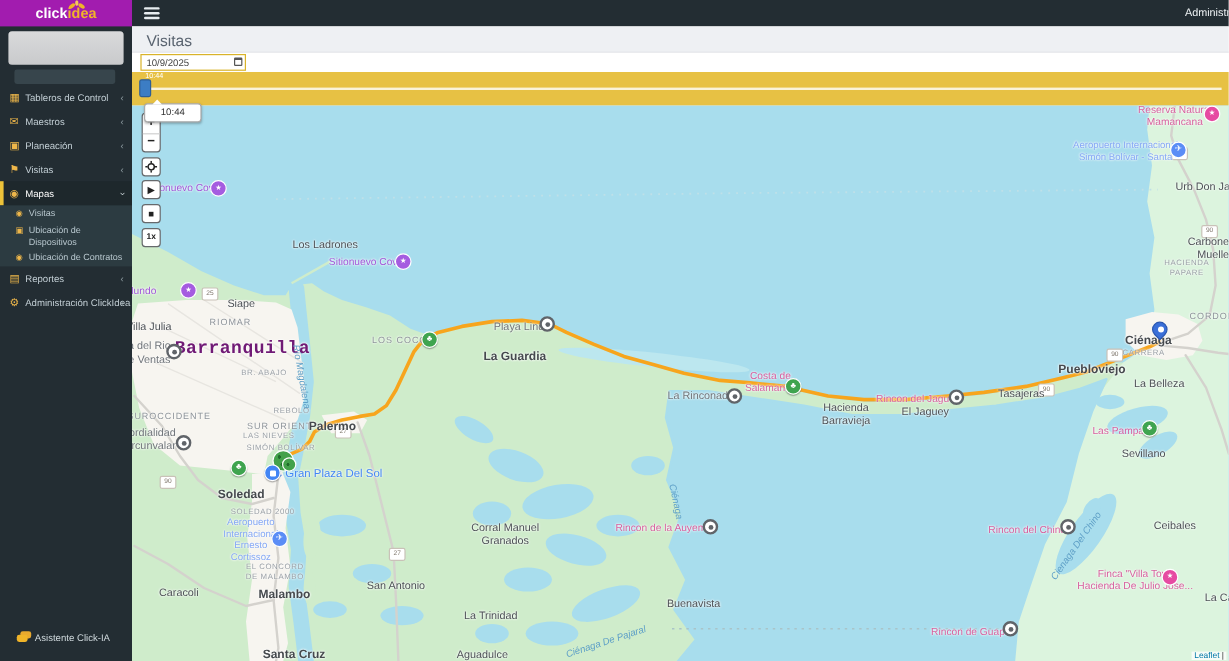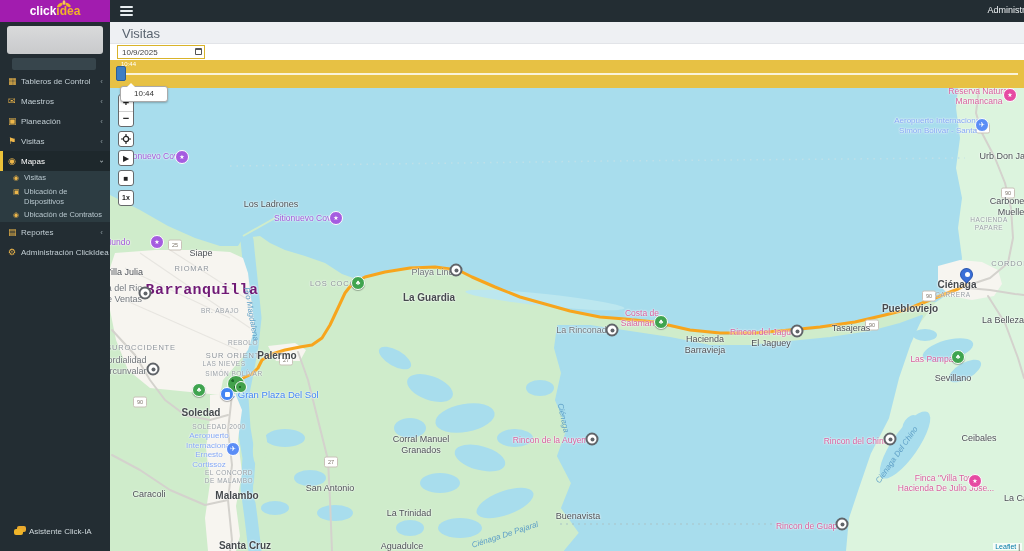--- a/index.html
+++ b/index.html
@@ -279,21 +279,21 @@
 Salamanca</div>
       <div class="mlbl town-sm" style="left: 595px; top: 257px;">Hacienda
 Barravieja</div>
       <div class="mlbl poi-pink" style="left: 655px; top: 244px;">Rincon del Jaguey</div>
       <div class="mlbl town-sm" style="left: 661px; top: 255px;">El Jaguey</div>
       <div class="mlbl town-sm" style="left: 741px; top: 240px;">Tasajeras</div>
       <div class="mlbl town" style="left: 800px; top: 221px;">Puebloviejo</div>
       <div class="mlbl town" style="left: 847px; top: 197px;">Ciénaga</div>
       <div class="mlbl caps-xs" style="left: 843px; top: 207px;">CARRERA</div>
       <div class="mlbl caps" style="left: 903px; top: 175px;">CORDOBA</div>
-      <div class="mlbl town-sm" style="left: 893px; top: 232px; text-align: right;">La Belleza</div>
+      <div class="mlbl town-sm" style="left: 856px; top: 232px; text-align: right;">La Belleza</div>
       <div class="mlbl town-sm" style="left: 843px; top: 290px;">Sevillano</div>
       <div class="mlbl poi-pink" style="left: 824px; top: 271px;">Las Pampas</div>
       <div class="mlbl town-sm" style="left: 897px; top: 68px;">Urb Don Jaca</div>
       <div class="mlbl town-sm" style="left: 901px; top: 119px;">Carbonera
 Muelle</div>
       <div class="mlbl caps-xs" style="left: 879px; top: 136px;">HACIENDA
 PAPARE</div>
       <div class="mlbl poi-pink" style="left: 869px; top: 8px;">Reserva Natural
 Mamancana</div>
       <div class="mlbl poi-blue" style="left: 828px; top: 38px;">Aeropuerto Internacional
@@ -317,21 +317,21 @@
 DE MALAMBO</div>
       <div class="mlbl town-sm" style="left: 39px; top: 406px;">Caracoli</div>
       <div class="mlbl town" style="left: 127px; top: 408px;">Malambo</div>
       <div class="mlbl town-sm" style="left: 220px; top: 400px;">San Antonio</div>
       <div class="mlbl town" style="left: 135px; top: 458px;">Santa Cruz</div>
       <div class="mlbl town-sm" style="left: 292px; top: 458px;">Aguadulce</div>
       <div class="mlbl town-sm" style="left: 299px; top: 425px;">La Trinidad</div>
       <div class="mlbl town-sm" style="left: 311px; top: 357px;">Corral Manuel
 Granados</div>
       <div class="mlbl poi-pink" style="left: 443px; top: 352px;">Rincon de la Auyema</div>
-      <div class="mlbl town-sm" style="left: 468px; top: 428px; text-align: center;">Buenavista</div>
+      <div class="mlbl town-sm" style="left: 468px; top: 415px; text-align: center;">Buenavista</div>
       <div class="mlbl poi-pink" style="left: 746px; top: 353px;">Rincon del Chino</div>
       <div class="mlbl poi-pink" style="left: 699px; top: 438px;">Rincon de Guapo</div>
       <div class="mlbl town-sm" style="left: 869px; top: 350px;">Ceibales</div>
       <div class="mlbl poi-pink" style="left: 836px; top: 395px;">Finca "Villa Toyi"
 Hacienda De Julio Jose...</div>
       <div class="mlbl town-sm" style="left: 882px; top: 410px; margin-left: 40px;">La Candelaria</div>
       <div class="mlbl water" style="left: 395px; top: 447px; transform: translate(-50%, -50%) rotate(-18deg);">Ciénaga De Pajaral</div>
       <div class="mlbl water" style="left: 787px; top: 367px; transform: translate(-50%, -50%) rotate(-55deg);">Cienaga Del Chino</div>
       <div class="mlbl water" style="left: 141px; top: 226px; transform: translate(-50%, -50%) rotate(80deg);">Río Magdalena</div>
       <div class="mlbl water" style="left: 453px; top: 330px; transform: translate(-50%, -50%) rotate(78deg);">Ciénaga</div>

